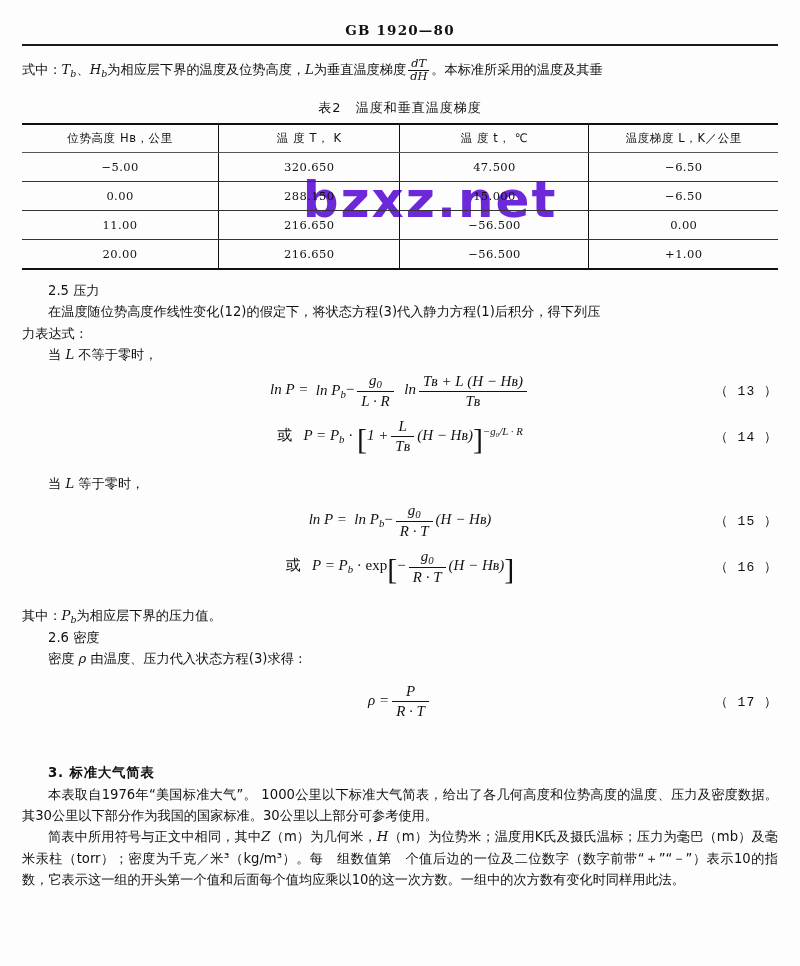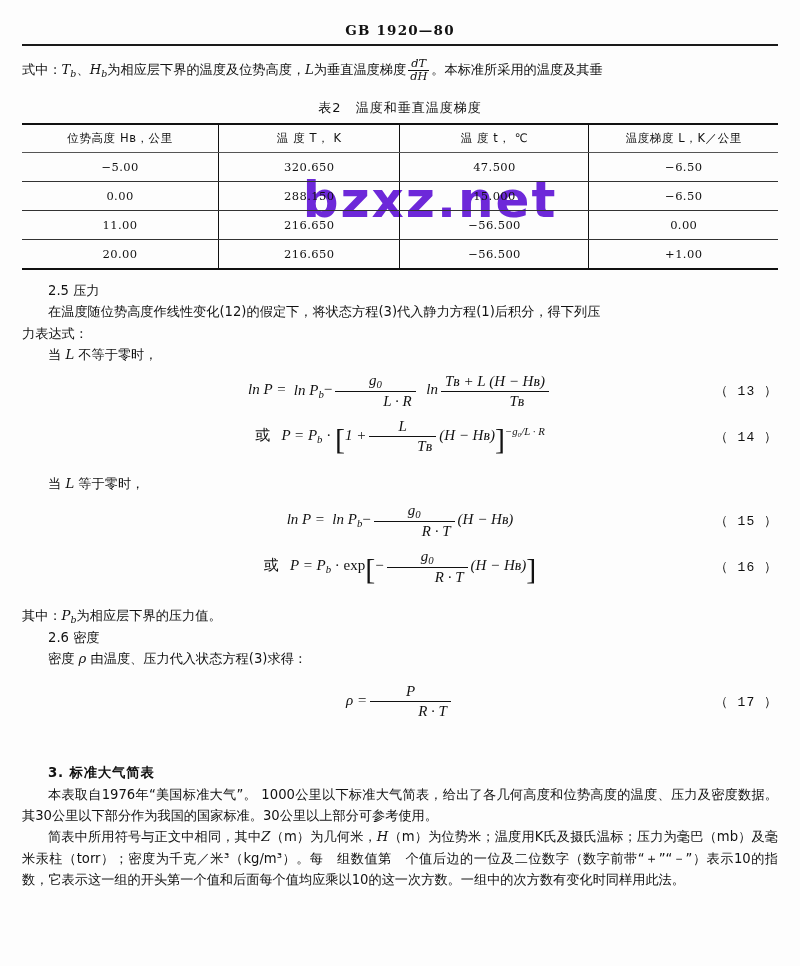--- a/index.html
+++ b/index.html
@@ -152,21 +152,21 @@
   }
   .it { font-style: italic; }
   .bigfrac {
     display: inline-block;
     vertical-align: middle;
     text-align: center;
     line-height: 1.12;
     margin: 0 3px;
   }
   .bigfrac > .num { display: block; border-bottom: 1.1px solid #111; padding: 0 4px 1px 4px; }
-  .bigfrac > .den { display: block; padding: 1px 4px 0 4px; margin-left: 44px; }
+  .bigfrac > .den { display: block; padding: 1px 4px 0 4px; }
   .sqbrk { font-size: 2.0em; vertical-align: -0.3em; }
 
   .sechead {
     font-size: 13.4px;
     font-weight: bold;
     margin: 16px 0 2px 0;
     padding-left: 26px;
     letter-spacing: .8px;
   }
 </style>

